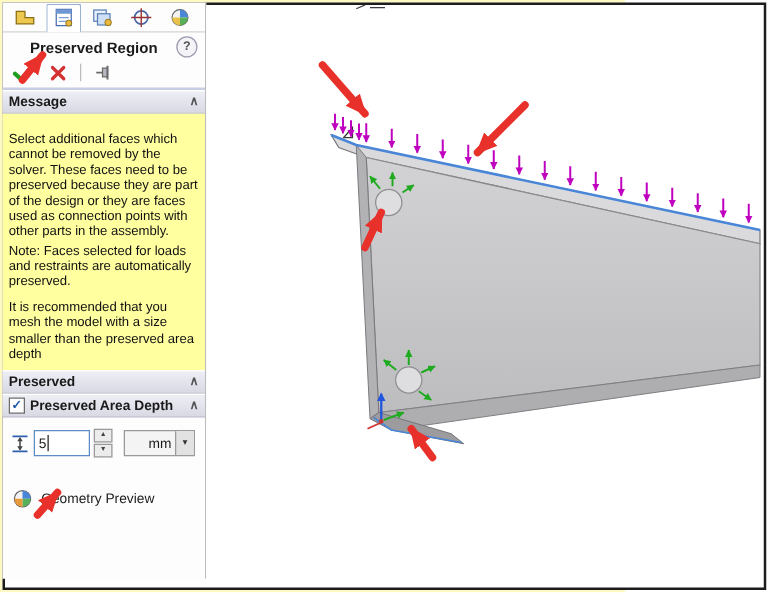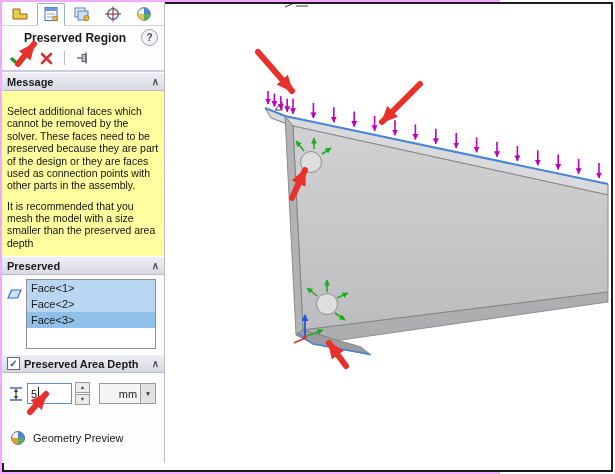--- a/index.html
+++ b/index.html
@@ -1,17 +1,17 @@
 <!DOCTYPE html>
 <html style="--annotation-red: #e8312a; --load-magenta: #bf00bf; --fixture-green: #1faa1f; --triad-blue: #2255dd; --edge-highlight: #4a86d8; --selection-light: #b9d6f2; --selection-medium: #8fc0ea; --message-yellow: #ffffa0; --swatch: #2f2356;"><head>
 <meta charset="utf-8">
 <style>
   html,body{margin:0;padding:0;background:#ffffff;}
   body{width:615px;height:474px;overflow:hidden;font-family:"Liberation Sans",sans-serif;}
-  .screen{position:relative;width:500px;height:474px;background:#f0abfc;}
+  .screen{position:relative;width:500px;height:474px;background:#fef9c3;}
   .frame{position:absolute;left:2px;top:2px;width:607px;height:466px;border:2px solid #1c1c1c;background:#fff;}
 
   
   .panel{position:absolute;left:2px;top:2px;width:162px;height:461px;background:#fdfdfd;
          border-right:1px solid #bcbcbc;font-size:11px;color:#1a1a1a;}
   .pm-tabs{display:flex;align-items:center;gap:3px;padding:3px 4px 2px 4px;border-bottom:1px solid #d4d4d4;height:24px;box-sizing:border-box;}
   .pm-tab{width:26px;height:21px;display:flex;align-items:center;justify-content:center;border:1px solid transparent;border-radius:2px 2px 0 0;}
   .pm-tab.sel{background:#ffffff;border-color:#9ab0d0;border-bottom-color:#fff;}
   .title-row{display:flex;align-items:center;padding:3px 6px 1px 22px;position:relative;}
   .pm-title{font-weight:bold;font-size:12px;}
@@ -124,38 +124,27 @@
         <line x1="10" y1="1.5" x2="10" y2="12.5" stroke="#6a6a6a" stroke-width="1.6"></line>
       </svg>
     </div>
 
     <div class="sec-hd">
       <span>Message</span>
       <span class="chev">∧</span>
     </div>
     <div class="msg-box">
       <p>Select additional faces which cannot be removed by the solver. These faces need to be preserved because they are part of the design or they are faces used as connection points with other parts in the assembly.</p>
+      <p>Note: Faces selected for loads and restraints are automatically preserved.</p>
       <p style="margin-top:8px;">It is recommended that you mesh the model with a size smaller than the preserved area depth</p>
     </div>
 
     <div class="sec-hd">
       <span>Preserved</span>
       <span class="chev">∧</span>
-    </div>
-    <div class="sel-body">
-      <div class="sel-icon-col">
-        <svg width="17" height="14">
-          <polygon points="2,11 5.5,3 15,3 11.5,11" fill="#cfe3f7" stroke="#3a6bc8" stroke-width="1.2"></polygon>
-        </svg>
-      </div>
-      <div class="sel-list">
-        <div class="sel-item lite">Face&lt;1&gt;</div>
-        <div class="sel-item lite">Face&lt;2&gt;</div>
-        <div class="sel-item dark">Face&lt;3&gt;</div>
-      </div>
     </div>
 
     <div class="sec-hd">
       <span class="chk">✓</span>
       <span>Preserved Area Depth</span>
       <span class="chev">∧</span>
     </div>
     <div class="depth-row">
       <svg width="16" height="16">
         <line x1="2" y1="2" x2="14" y2="2" stroke="#3060b0" stroke-width="1.4"></line>

